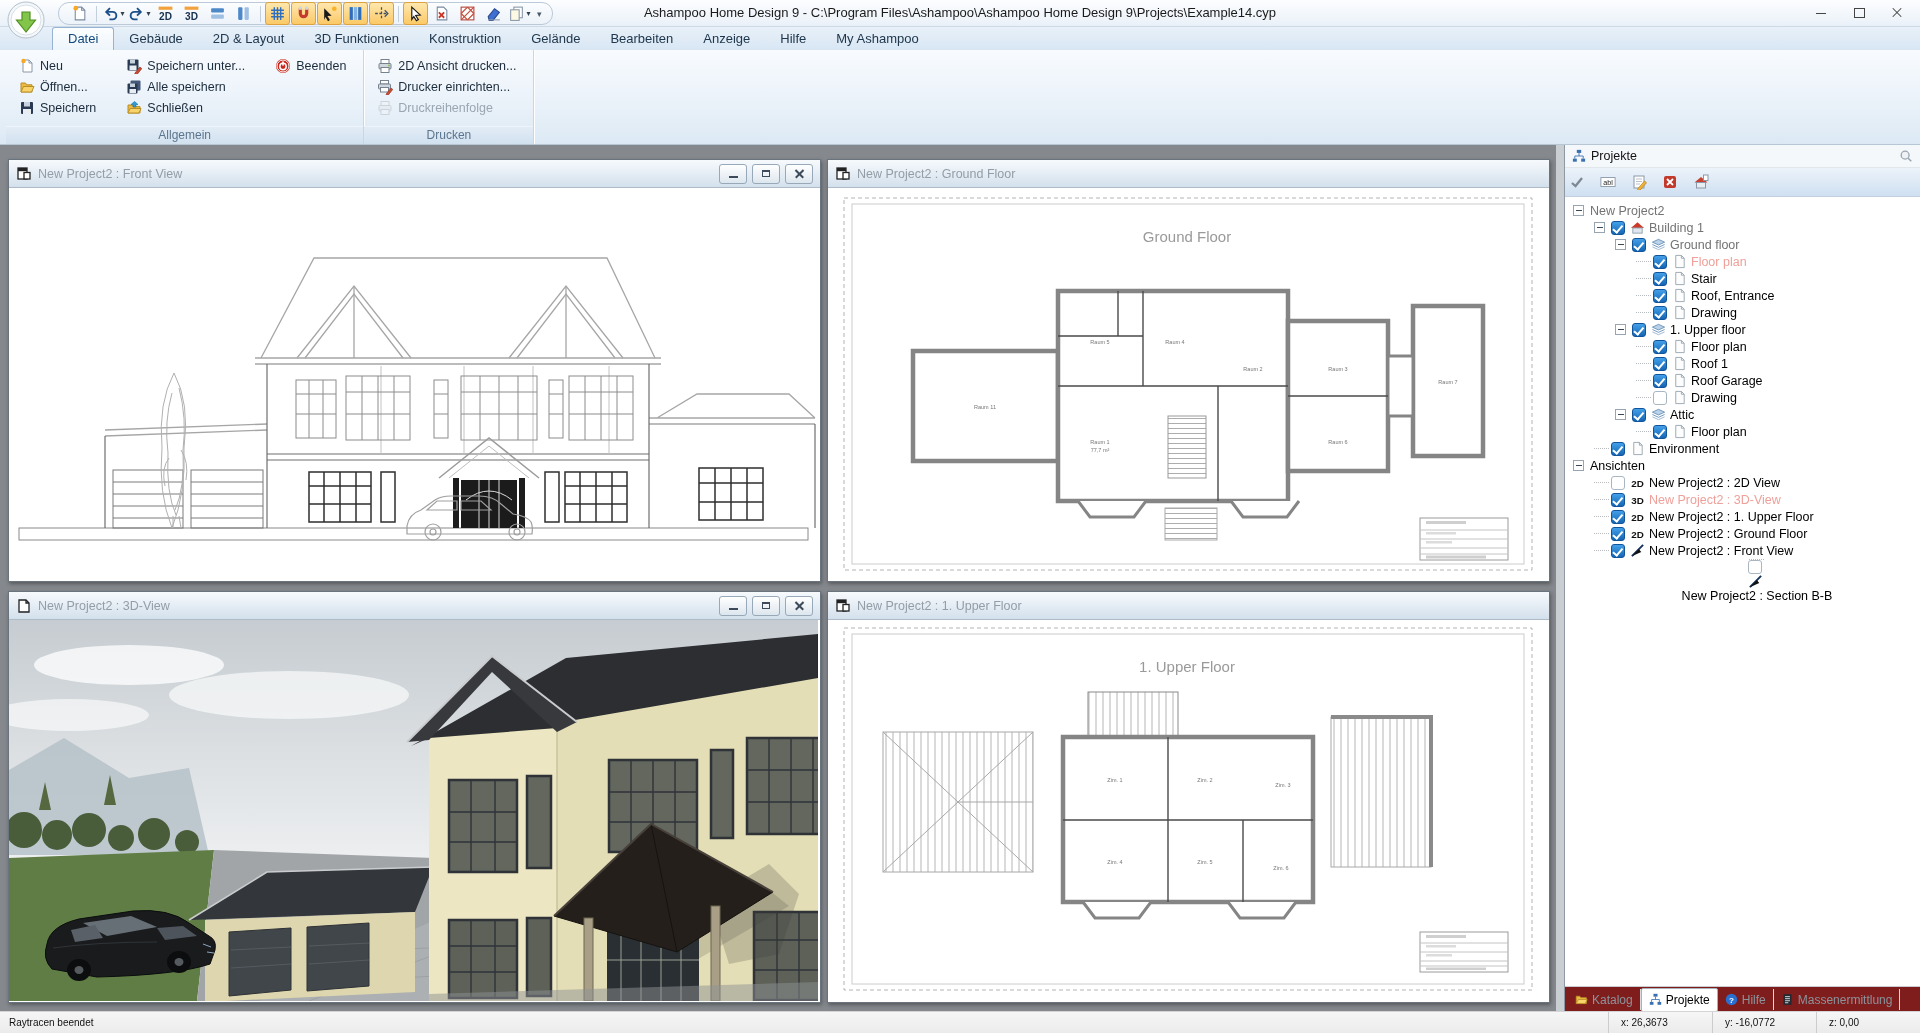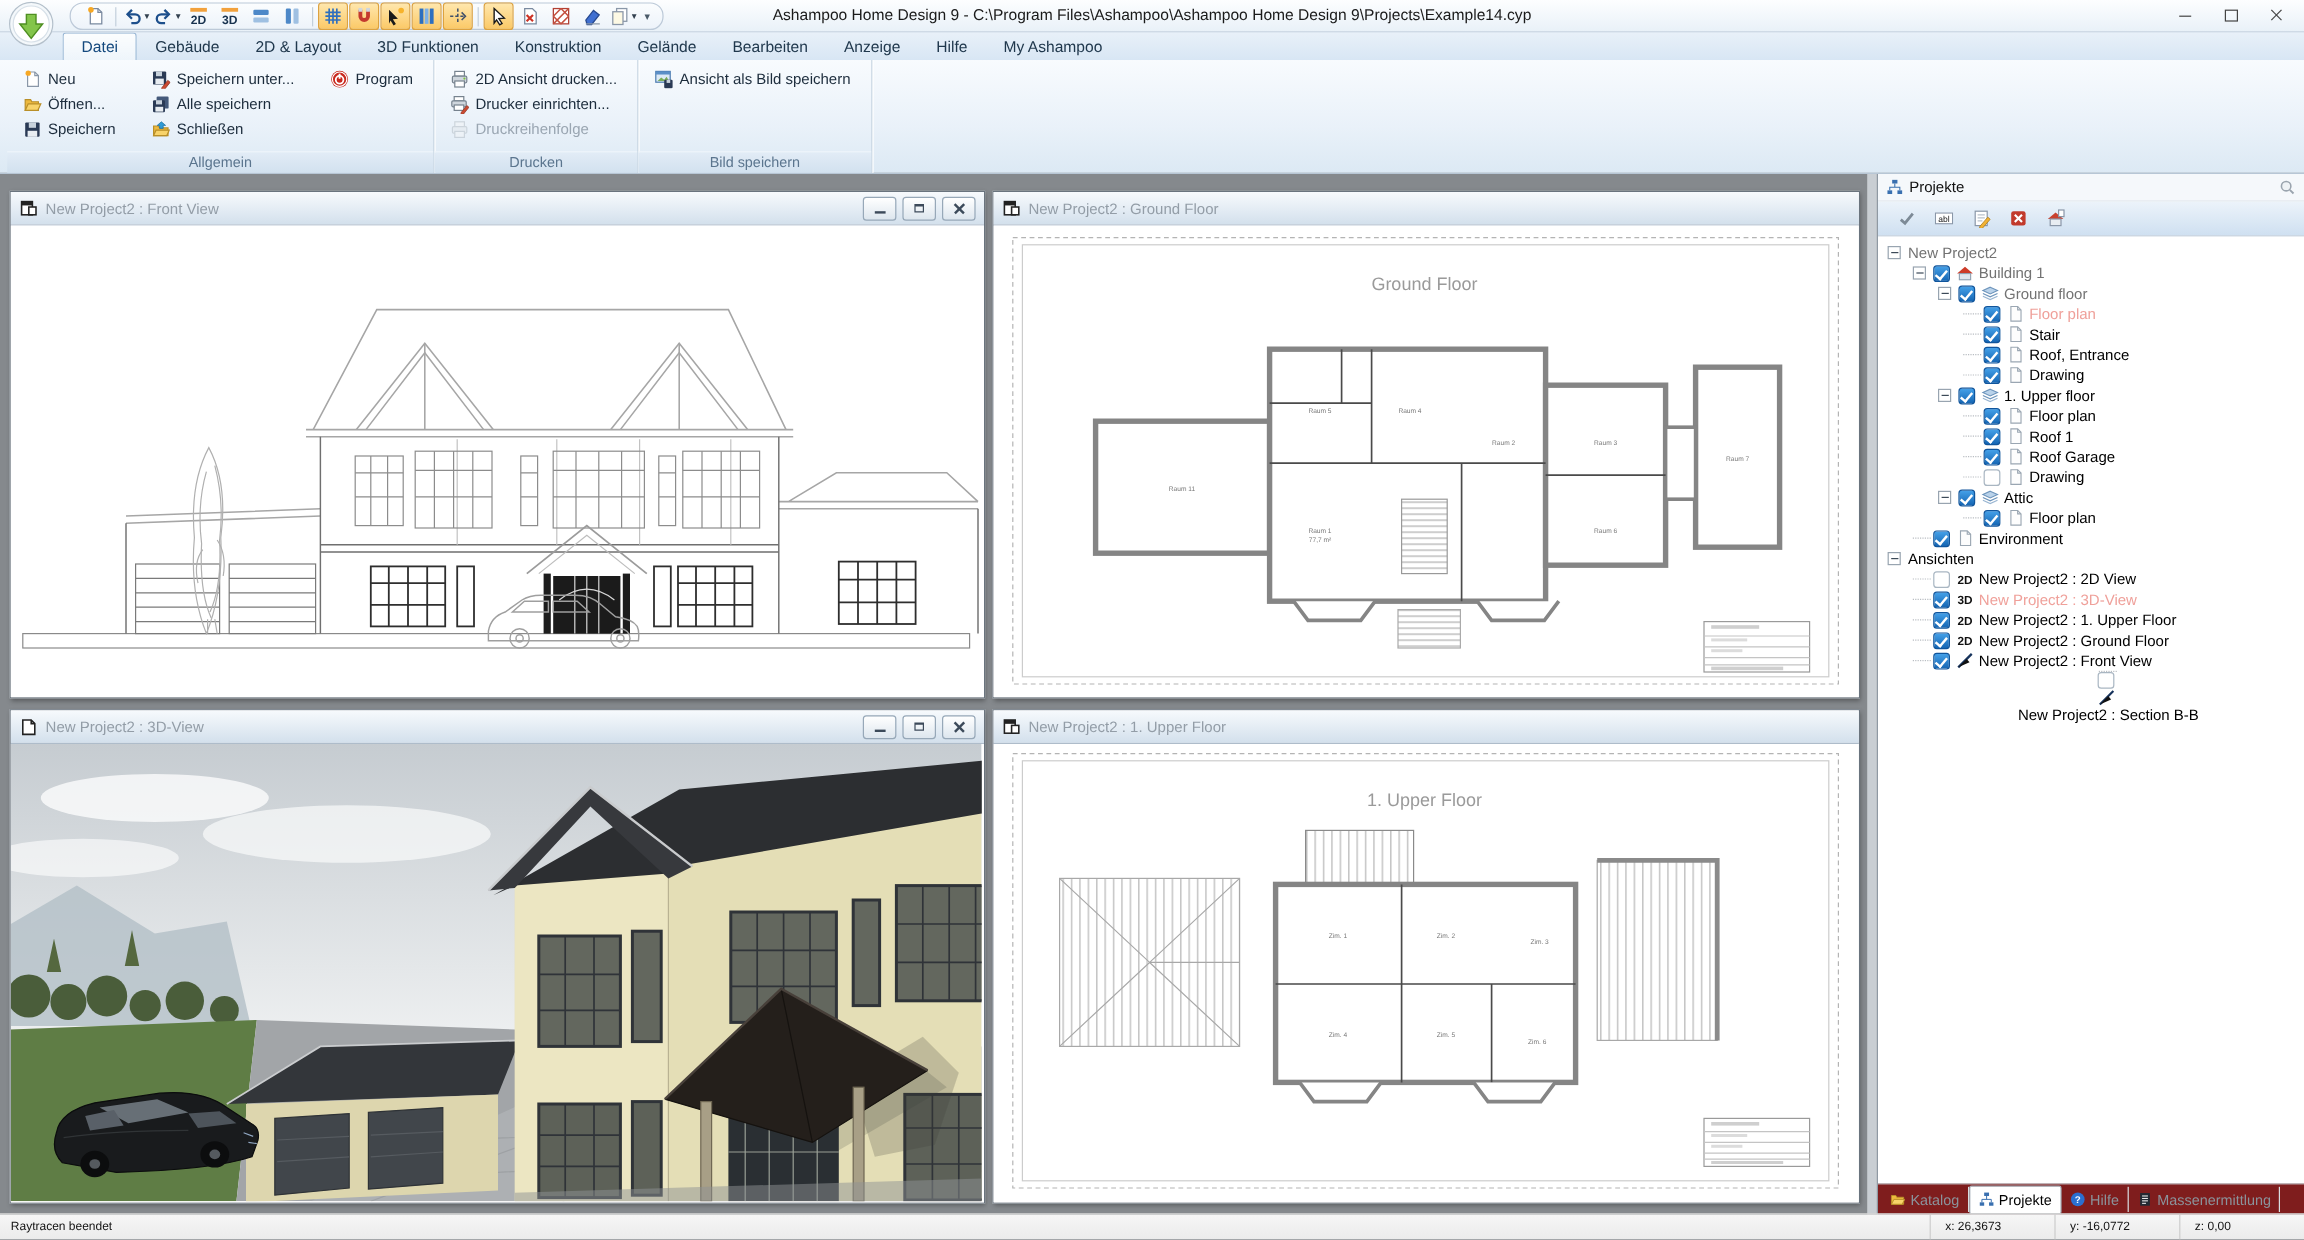--- a/index.html
+++ b/index.html
@@ -56,21 +56,21 @@
   .g-cls::before{transform:rotate(45deg);} .g-cls::after{transform:rotate(-45deg);}
   .mcontent{position:absolute;top:28px;left:0;right:0;bottom:0;background:#fff;overflow:hidden;}
   .mcontent svg{display:block;}
 
   
   .splitter{position:absolute;top:145px;left:1556px;width:8px;height:867px;background:#c9ced3;cursor:col-resize;}
   .panel{position:absolute;top:145px;left:1564px;right:0;height:867px;background:#fff;border-left:1px solid #8f99a3;display:flex;flex-direction:column;box-sizing:border-box;}
   .panel-header{height:22px;display:flex;align-items:center;gap:5px;padding:0 7px;font-size:12.5px;color:#111;background:#f5f8fb;border-bottom:1px solid #e2e7ec;}
   .panel-header .icon svg{width:14px;height:14px;}
   .panel-header .pin{margin-left:auto;cursor:pointer;}
-  .panel-toolbar{height:28px;background:linear-gradient(#ecf3fa,#cfe0f1);display:flex;align-items:center;gap:7px;padding:0 12px;border-bottom:1px solid #c2cfdd;}
+  .panel-toolbar{height:28px;background:linear-gradient(#ecf3fa,#cfe0f1);display:flex;align-items:center;gap:7px;padding:0 0;border-bottom:1px solid #c2cfdd;}
   .ptb{width:24px;height:22px;display:flex;align-items:center;justify-content:center;border-radius:3px;cursor:pointer;}
   .tree{flex:1;overflow:hidden;padding-top:5px;}
   .trow{height:17px;display:flex;align-items:center;cursor:pointer;}
   .trow .icon{margin-right:4px;}
   .trow .icon svg{width:15px;height:15px;}
   .exp{width:9px;height:9px;border:1px solid #98a4b0;background:#fff;position:relative;margin-right:6px;flex:none;box-sizing:content-box;}
   .exp::after{content:"";position:absolute;left:1.5px;right:1.5px;top:4px;height:1px;background:#3c4a58;}
   .stub{width:15px;height:0;border-top:1px dotted #b9bdc2;margin-right:2px;flex:none;}
   .cb{width:14px;height:14px;border-radius:3px;margin-right:5px;flex:none;display:flex;align-items:flex-start;justify-content:center;box-sizing:border-box;}
   .cb.on{background:linear-gradient(#44a0e8,#1566b4);border:1px solid #10559c;}
@@ -364,21 +364,21 @@
           <div class="rcol">
             <div class="rbtn">
               <span class="icon">
                 <svg viewBox="0 0 16 16">
                   <circle cx="8" cy="8" r="7" fill="#c8281e"></circle>
                   <circle cx="8" cy="8" r="6" fill="none" stroke="#fff" stroke-width="1"></circle>
                   <circle cx="8" cy="8.5" r="3.2" fill="none" stroke="#fff" stroke-width="1.5"></circle>
                   <rect x="7.2" y="3.4" width="1.6" height="4.2" fill="#fff"></rect>
                 </svg>
               </span>
-              <span>Program</span>
+              <span>Beenden</span>
             </div>
           </div>
         </div>
         <div class="rgroup-label">Allgemein</div>
       </div>
       <div class="rgroup">
         <div class="rgroup-content">
           <div class="rcol">
             <div class="rbtn">
               <span class="icon">
@@ -409,39 +409,20 @@
                   <rect x="2" y="5.5" width="12" height="5.5" rx="1" fill="#e2e6ea" stroke="#aab3bb"></rect>
                   <rect x="4" y="9.5" width="8" height="5" fill="#f4f5f6" stroke="#aab3bb"></rect>
                 </svg>
               </span>
               <span>Druckreihenfolge</span>
             </div>
           </div>
         </div>
         <div class="rgroup-label">Drucken</div>
       </div>
-      <div class="rgroup">
-        <div class="rgroup-content">
-          <div class="rcol">
-            <div class="rbtn">
-              <span class="icon">
-                <svg viewBox="0 0 16 16">
-                  <rect x="1.5" y="1.5" width="12" height="9" fill="#dce9f6" stroke="#4a7ab0"></rect>
-                  <rect x="1.5" y="1.5" width="12" height="2.6" fill="#5b8fc7"></rect>
-                  <path d="M3 9.5l3-3 2.5 2 2-2.5 2 3.5z" fill="#79ad57"></path>
-                  <rect x="8.5" y="8.5" width="7" height="7" rx="1" fill="#2a3a55"></rect>
-                  <rect x="10.5" y="8.5" width="3" height="2.6" fill="#c8d2dc"></rect>
-                </svg>
-              </span>
-              <span>Ansicht als Bild speichern</span>
-            </div>
-          </div>
-        </div>
-        <div class="rgroup-label">Bild speichern</div>
-      </div>
     </div>
 
   <div class="mdi">
 
     <div class="mwin" style="left:8px;top:14px;width:811px;height:421px;">
       <div class="mtitle">
         <span class="icon">
             <svg viewBox="0 0 16 16">
               <rect x="2" y="2" width="9" height="11" fill="#fff" stroke="#222" stroke-width="1.3"></rect>
               <rect x="2" y="2" width="9" height="3.2" fill="#222"></rect>

